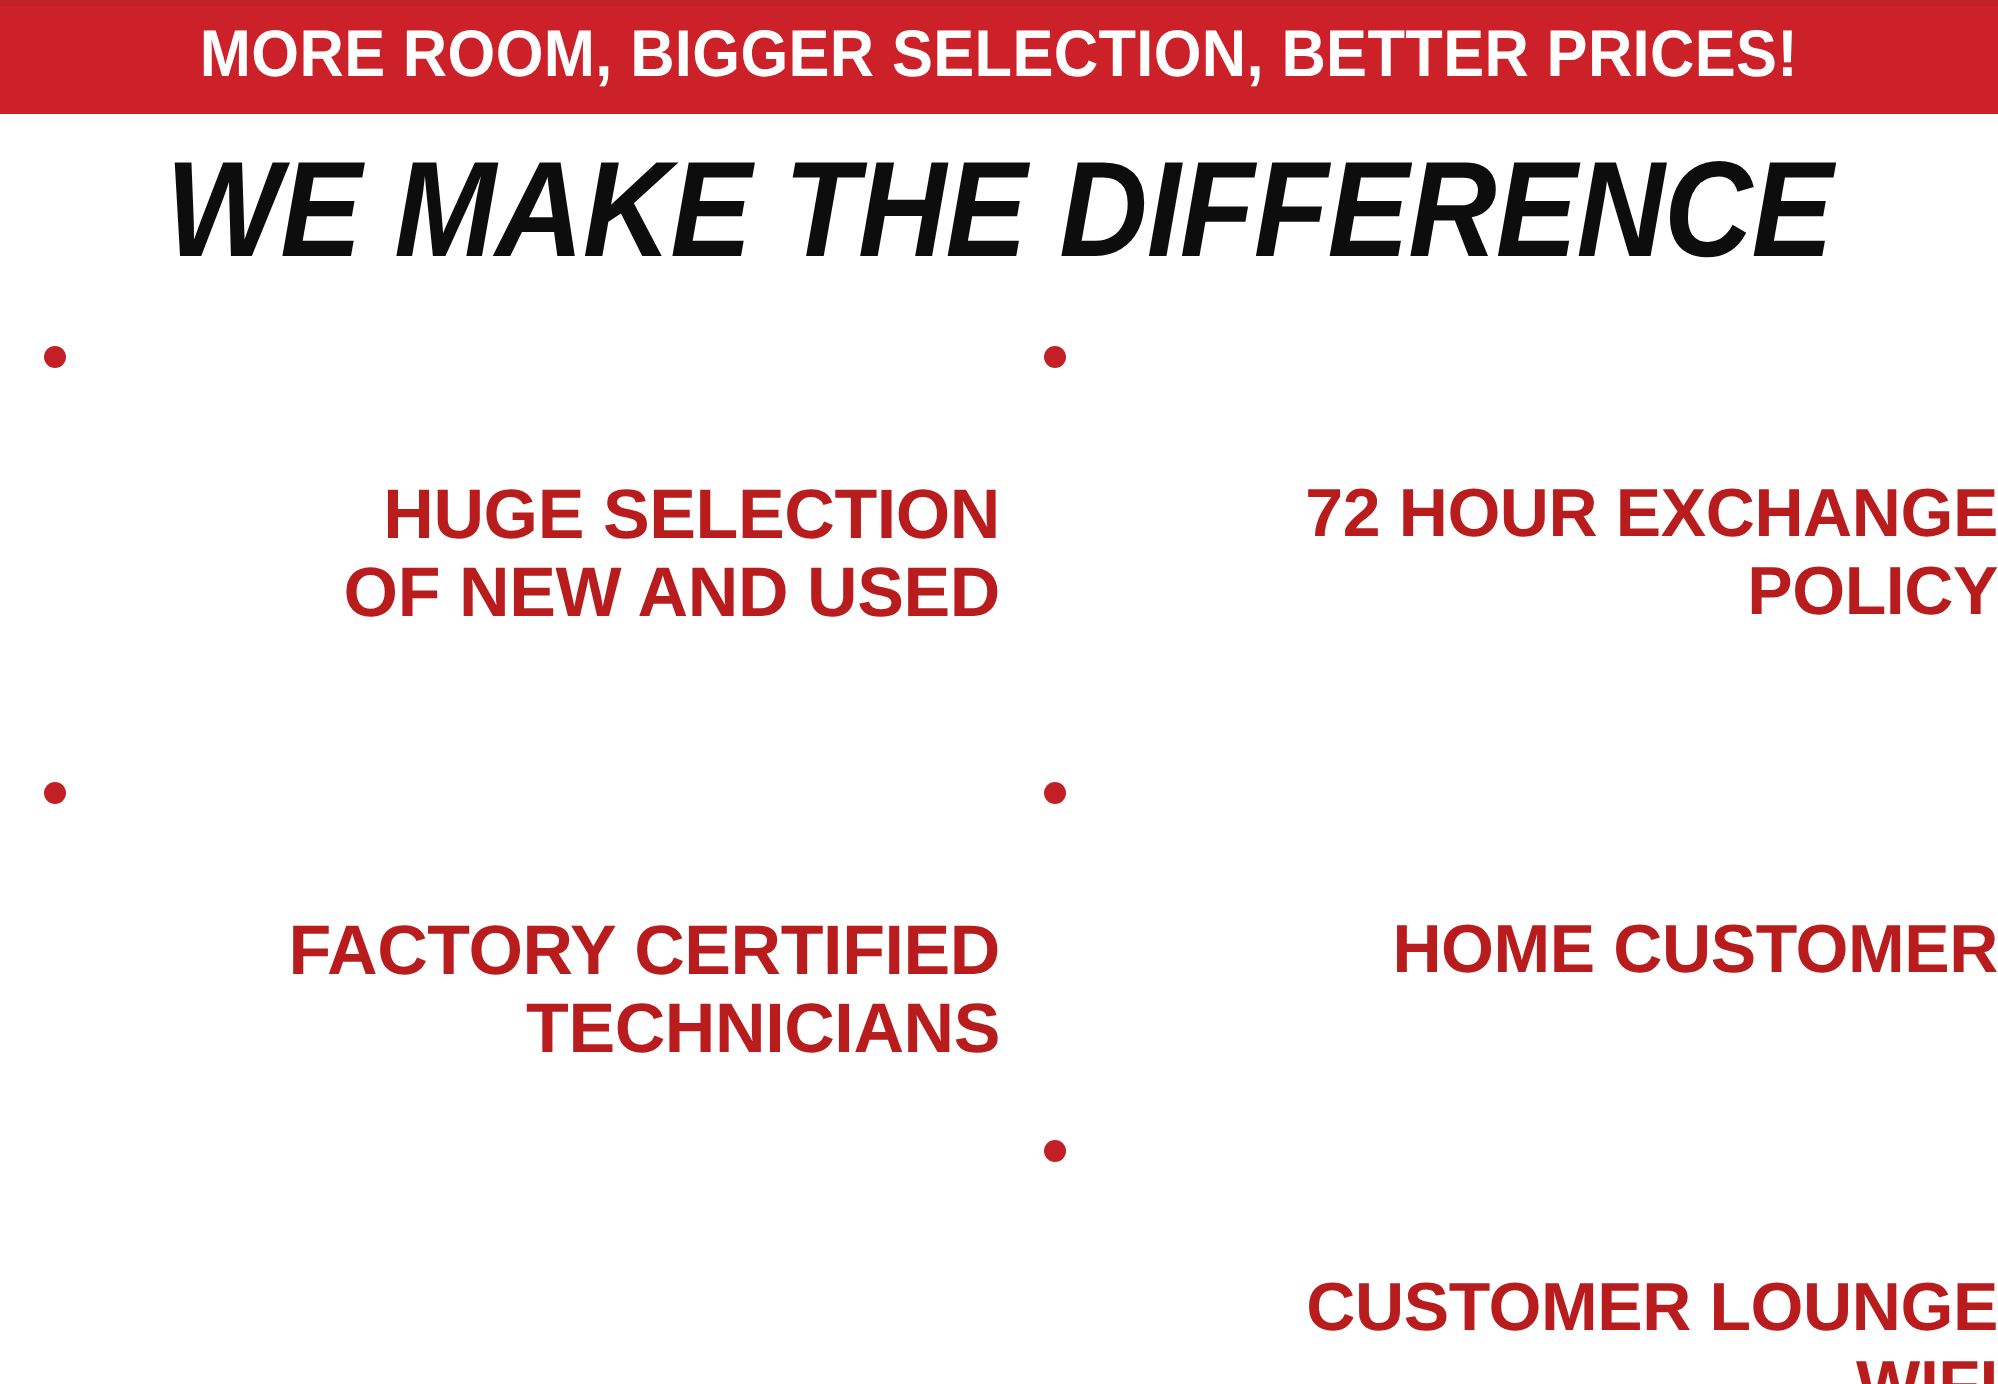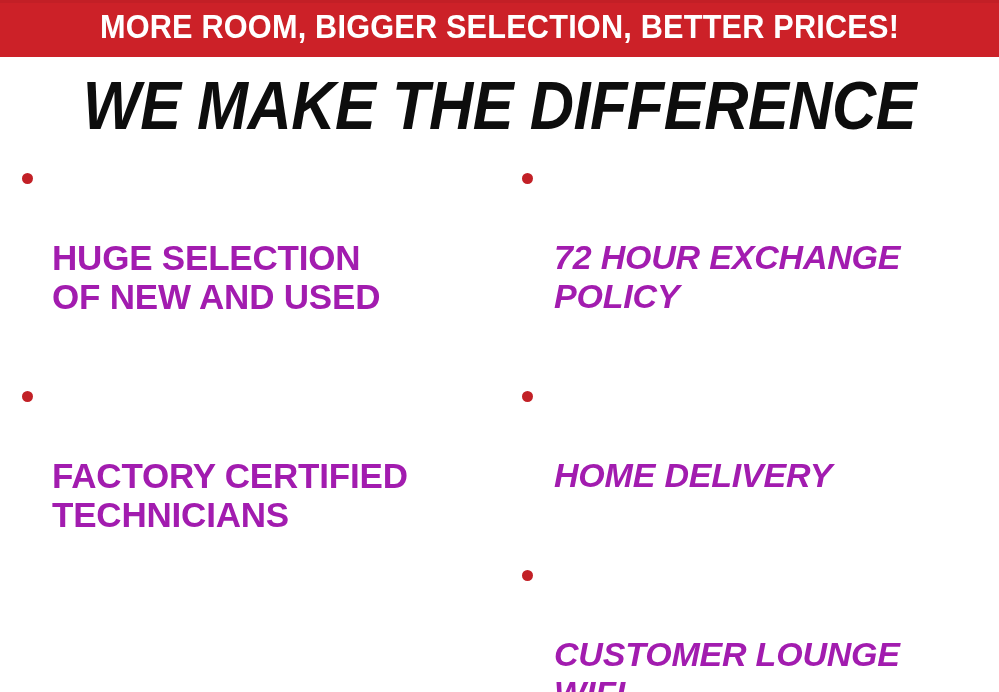--- a/index.html
+++ b/index.html
@@ -83,31 +83,31 @@
     top: 0;
     height: 532px;
   }
   .col-left  { left: 8px;   width: 492px; }
   .col-right { left: 508px; width: 491px; }
 
   .bullet-item {
     position: relative;
     padding-left: 44px;
     margin-bottom: 23px;
-    color: #a21caf;
+    color: #b91c1c;
     font-size: 35px;
     line-height: 39px;
     font-weight: bold;
     letter-spacing: -0.2px;
     white-space: pre-line;
+    text-align: right;
   }
   .col-right .bullet-item {
     padding-left: 46px;
     font-size: 34px;
-    font-style: italic;
   }
   .bullet-item .dot {
     position: absolute;
     left: 14px;
     top: 13px;
     width: 11px;
     height: 11px;
     border-radius: 50%;
     background: #c22026;
   }
@@ -144,21 +144,21 @@
     </div>
 
     <div class="col col-right">
       <div class="bullet-item">
         <span class="dot"></span>
         <span class="txt">72 HOUR EXCHANGE
 POLICY</span>
       </div>
       <div class="bullet-item">
         <span class="dot"></span>
-        <span class="txt">HOME DELIVERY</span>
+        <span class="txt">HOME CUSTOMER</span>
       </div>
       <div class="bullet-item">
         <span class="dot"></span>
         <span class="txt">CUSTOMER LOUNGE
 WIFI</span>
       </div>
 
     </div>
 
   </div>

